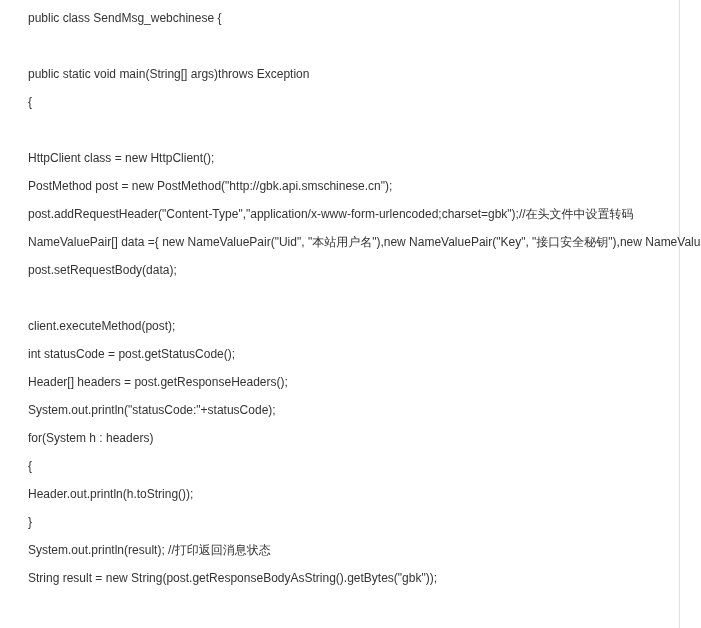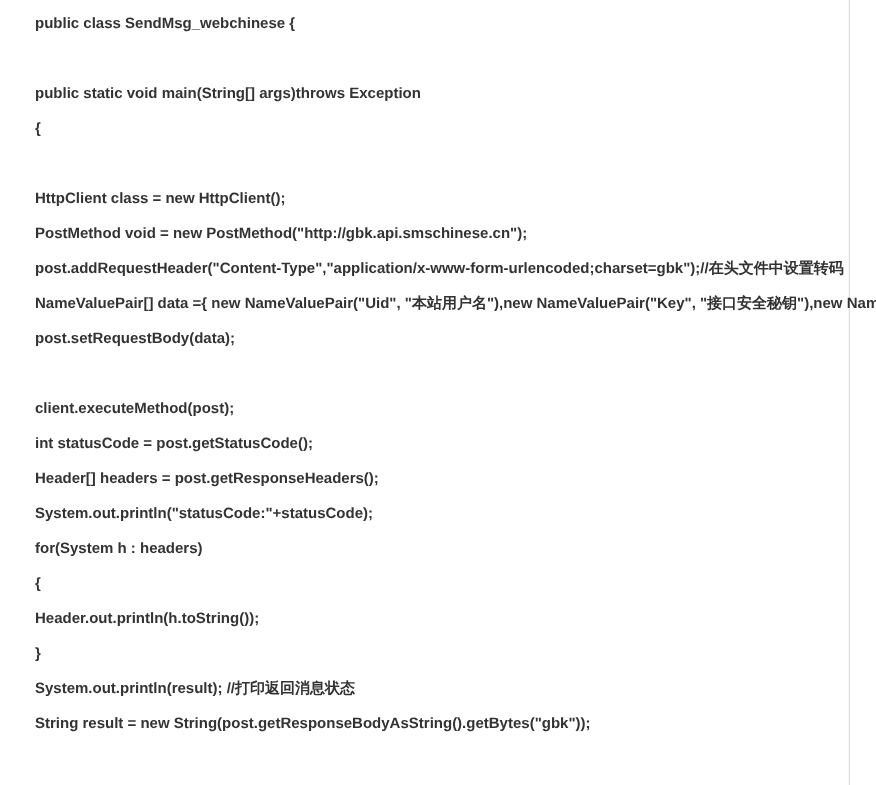--- a/index.html
+++ b/index.html
@@ -1,19 +1,18 @@
 <!DOCTYPE html>
 <html><head>
   <meta charset="utf-8">
   <style>
     * {
       margin: 0;
       padding: 0;
       box-sizing: border-box;
-      font-weight: bold;
     }
     body {
       background: #ffffff;
       font-family: Arial, "Microsoft YaHei", sans-serif;
       font-size: 12px;
       color: #333333;
       width: 701px;
       height: 628px;
       overflow: hidden;
       position: relative;
@@ -37,21 +36,21 @@
 </head>
 <body>
 
 <div class="container">
   <div class="code-line">public class SendMsg_webchinese {</div>
   <div class="empty-line"></div>
   <div class="code-line">public static void main(String[] args)throws Exception</div>
   <div class="code-line">{</div>
   <div class="empty-line"></div>
   <div class="code-line">HttpClient class = new HttpClient();</div>
-  <div class="code-line">PostMethod void = new PostMethod("http://gbk.api.smschinese.cn");</div>
+  <div class="code-line">PostMethod post = new PostMethod("http://gbk.api.smschinese.cn");</div>
   <div class="code-line">post.addRequestHeader("Content-Type","application/x-www-form-urlencoded;charset=gbk");//在头文件中设置转码</div>
   <div class="code-line">NameValuePair[] data ={ new NameValuePair("Uid", "本站用户名"),new NameValuePair("Key", "接口安全秘钥"),new NameValuePair("smsMob","手机号码"),new NameValuePair("smsText","验证码：8888")};</div>
   <div class="code-line">post.setRequestBody(data);</div>
   <div class="empty-line"></div>
   <div class="code-line">client.executeMethod(post);</div>
   <div class="code-line">int statusCode = post.getStatusCode();</div>
   <div class="code-line">Header[] headers = post.getResponseHeaders();</div>
   <div class="code-line">System.out.println("statusCode:"+statusCode);</div>
   <div class="code-line">for(System h : headers)</div>
   <div class="code-line">{</div>

